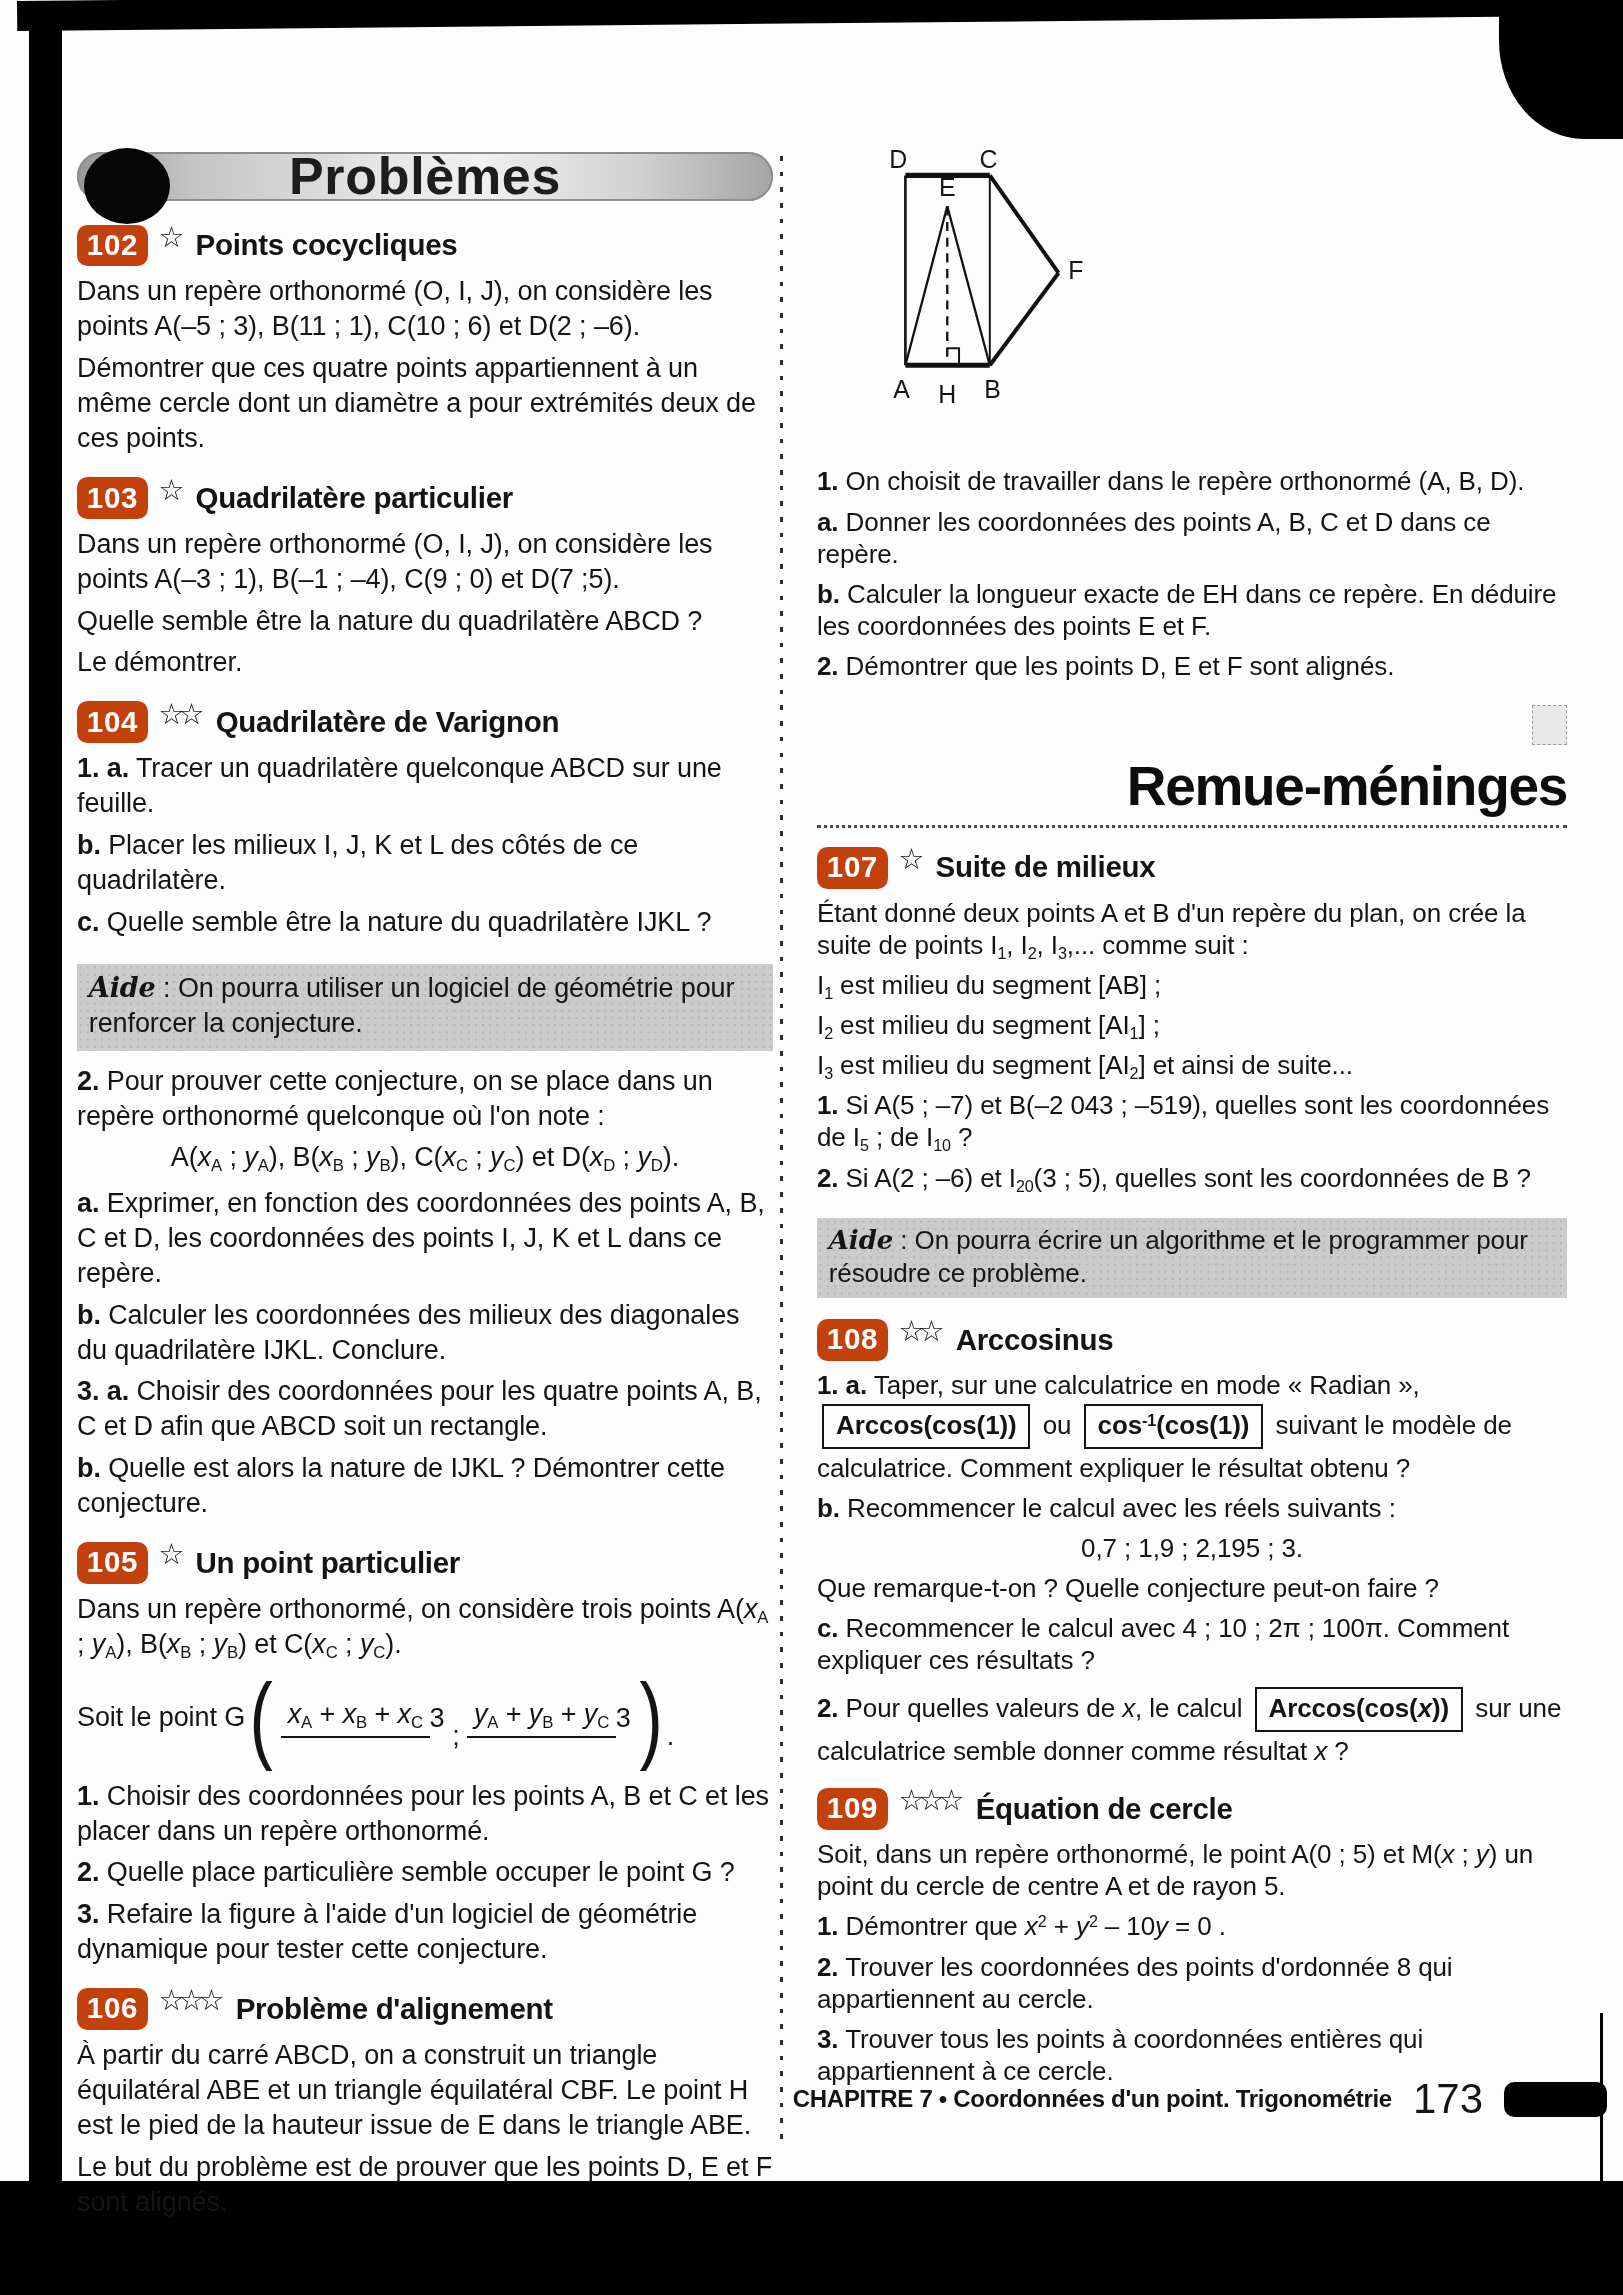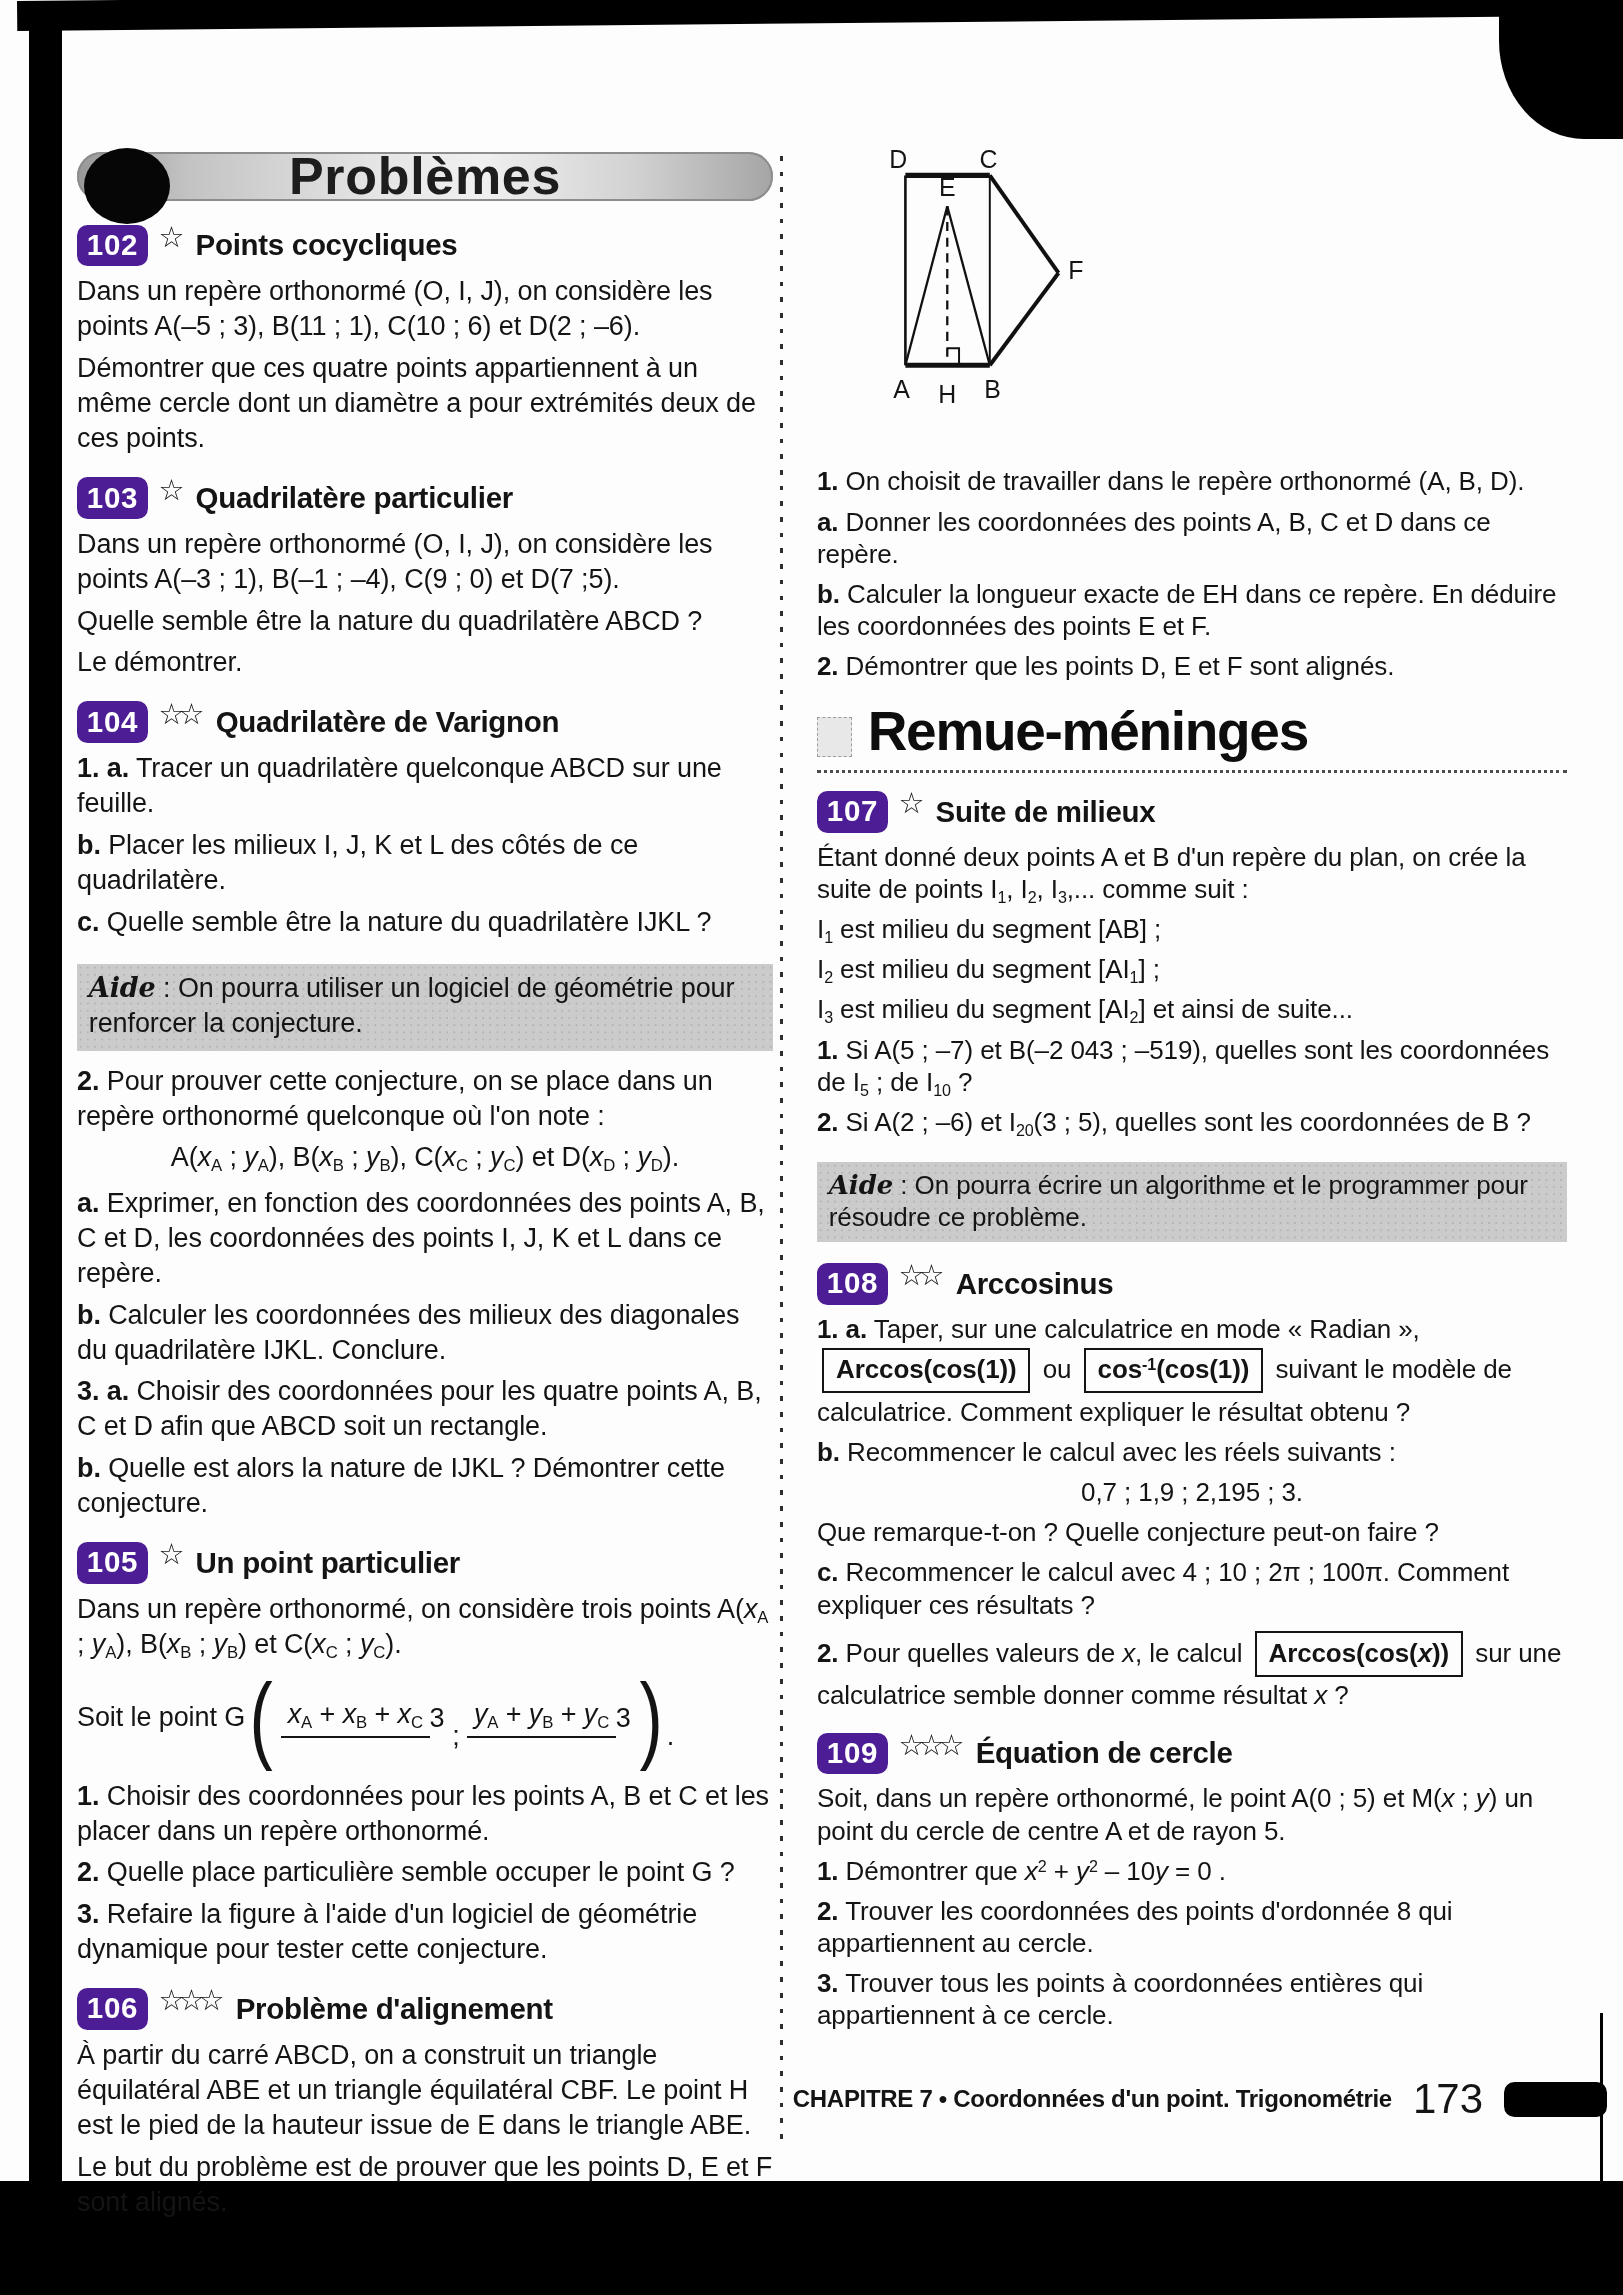--- a/index.html
+++ b/index.html
@@ -26,21 +26,21 @@
   sup{font-size:62%;vertical-align:0.5em;line-height:0;}
   
   .banner{position:relative;height:49px;border-radius:35px;margin:0 0 23.6px 0;
           background:linear-gradient(90deg,#989898 0%,#c3c3c3 16%,#e4e4e4 42%,#f0f0f0 58%,#d2d2d2 80%,#a5a5a5 100%);
           box-shadow:0 0 0 2px #8d8d8d inset;display:flex;align-items:center;justify-content:center;}
   .banner-dot{position:absolute;left:6.5px;top:-3.9px;width:86px;height:76px;background:#060606;border-radius:50%;}
   .banner-title{font-size:52px;font-weight:700;color:#1d1d1d;letter-spacing:0.7px;}
   
   .ex{margin-bottom:21px;}
   .ex-head{display:flex;align-items:center;gap:10.5px;margin-bottom:7.9px;}
-  .badge{background:#4c1d95;color:#fff;font-weight:700;font-size:29.5px;line-height:1;
+  .badge{background:#c2410c;color:#fff;font-weight:700;font-size:29.5px;line-height:1;
          padding:5.2px 9.8px 7.2px;border-radius:10.5px;letter-spacing:0.7px;}
   .stars{font-family:"DejaVu Sans",sans-serif;font-size:29px;letter-spacing:-5.9px;padding-right:6.5px;
          position:relative;top:-7.9px;color:#141414;white-space:nowrap;}
   .ex-title{font-size:29.5px;font-weight:700;letter-spacing:-0.3px;}
   
   .aide{background-color:#cbcbcb;
         background-image:radial-gradient(#b3b3b3 1px,transparent 1px),radial-gradient(#dfdfdf 0.8px,transparent 0.8px);
         background-size:7.2px 7.2px,11px 11px;background-position:0 0,3.3px 4.6px;
         padding:6.5px 11.8px 9.2px;margin:24px 0 13px;}
   .aide i{font-family:"DejaVu Serif",serif;font-weight:700;}
@@ -53,21 +53,21 @@
   .frac .den{padding-top:2.6px;}
   .gsemi{margin:0 3.9px;position:relative;top:19.6px;}
   .gsuffix{position:relative;top:19.6px;}
   
   .calcbox{display:inline-block;border:2px solid #141414;padding:3.3px 11.8px 5.9px;margin:2.6px 5.2px;white-space:nowrap;font-weight:bold;}
   
   .figure{margin:0 0 9.2px 0;}
   .figure text{font-size:38px;fill:#141414;font-family:"Liberation Sans",sans-serif;}
   
   .remue{display:flex;align-items:flex-end;gap:15.7px;margin:22px 0 18.3px;padding-bottom:13px;
-         border-bottom:3.9px dotted #4d4d4d;}
+         border-bottom:3.9px dotted #4d4d4d;flex-direction:column;}
   .remue-icon{width:33px;height:38px;background:#e8e8e8;border:1.3px dashed #9c9c9c;flex:0 0 auto;}
   .remue-title{font-size:55px;font-weight:800;letter-spacing:-1.3px;line-height:0.95;color:#0d0d0d;}
   
   .footer{position:absolute;left:816px;top:2075px;width:791px;display:flex;align-items:center;
           justify-content:flex-end;gap:21px;}
   .footer-chapter{font-size:24px;font-weight:700;letter-spacing:-0.3px;white-space:nowrap;}
   .footer-page{font-size:42px;font-weight:400;}
   .footer-pill{width:103px;height:35px;background:#000;border-radius:10.5px;flex:0 0 auto;}
 </style>
 </head>

